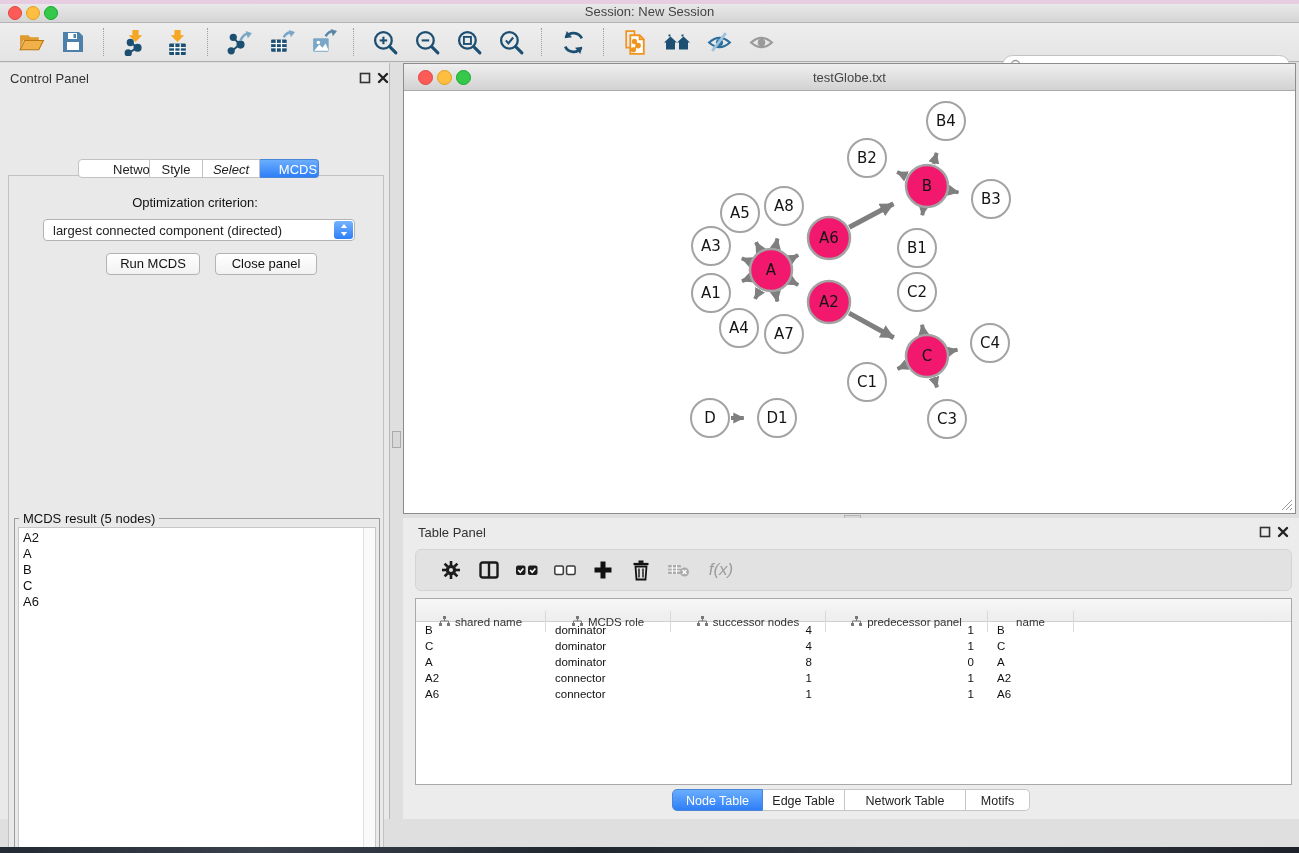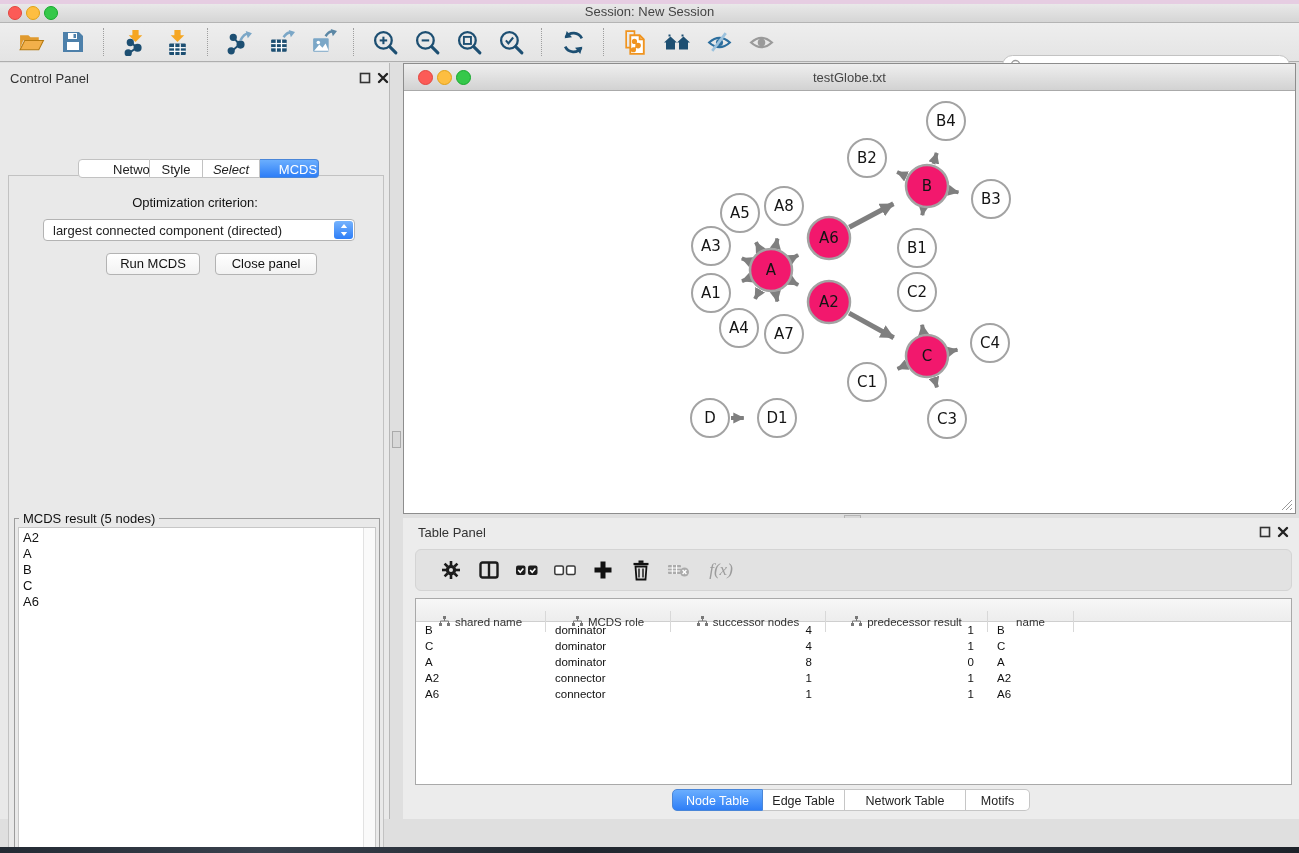--- a/index.html
+++ b/index.html
@@ -52,21 +52,21 @@
   .netwin{left:403px;top:63px;width:893px;height:451px;border:1px solid #8d8d8d;background:#fff;box-sizing:border-box;}
   .netwin .ntitle{position:absolute;left:0;top:0;width:100%;height:26px;background:linear-gradient(#efefef,#d2d2d2);border-bottom:1px solid #aaa;}
   .netwin .ntitle .tl{top:6px;width:13px;height:13px;}
   .ncanvas{position:absolute;left:0;top:27px;width:891px;height:422px;background:#fff;overflow:hidden;}
   .grip{position:absolute;right:2px;bottom:2px;width:13px;height:13px;}
 
   
   .tpanel{left:403px;top:518px;width:896px;height:301px;background:#ececec;box-sizing:border-box;}
   .ttoolbar{position:absolute;left:12px;top:31px;width:877px;height:42px;background:#e2e2e2;border:1px solid #d4d4d4;border-radius:6px;display:flex;align-items:center;box-sizing:border-box;padding-left:16px;}
   .tbicon{width:38px;height:26px;display:flex;align-items:center;justify-content:center;flex:0 0 auto;}
-  .fx{font-family:Liberation Serif, serif;font-style:italic;font-size:17px;color:#9c9c9c;}
+  .fx{font-family:Liberation Sans, sans-serif;font-style:italic;font-size:17px;color:#9c9c9c;}
   .dtable{position:absolute;left:12px;top:80px;width:877px;height:187px;background:#fff;border:1px solid #a9a9a9;box-sizing:border-box;overflow:hidden;}
   .thead{position:relative;height:22px;background:linear-gradient(#f7f7f7,#ededed);border-bottom:1px solid #cfcfcf;}
   .th{position:absolute;top:12px;height:21px;border-right:1px solid #d8d8d8;display:flex;align-items:center;justify-content:center;font-size:11.5px;color:#333;gap:5px;box-sizing:border-box;}
   .trow{position:relative;height:16px;}
   .td{position:absolute;top:0;height:16px;line-height:16px;font-size:11.5px;color:#111;box-sizing:border-box;white-space:nowrap;}
   .ttabs{position:absolute;left:0;top:271px;width:896px;display:flex;justify-content:center;}
   .ttab{height:22px;line-height:22px;background:#fff;border:1px solid #c6c6c6;border-left:none;text-align:center;font-size:12.5px;color:#222;box-sizing:border-box;}
   .ttab:first-child{border-left:1px solid #c6c6c6;border-radius:5px 0 0 5px;}
   .ttab:last-child{border-radius:0 5px 5px 0;}
   .ttab.active{background:linear-gradient(#6aaefe,#2e7ef7);color:#fff;border-color:#4a86d8;}
@@ -547,21 +547,21 @@
           </div>
           <div class="th" style="left: 410px; width: 162px;">
             <svg width="11" height="11" viewBox="0 0 11 11">
               <g fill="#787878">
                 <rect x="4" y="0" width="3" height="3"></rect>
                 <rect x="0" y="7" width="3" height="3"></rect>
                 <rect x="8" y="7" width="3" height="3"></rect>
               </g>
               <path d="M5.5 3v2M5.5 5h-4v2M5.5 5h4v2" fill="none" stroke="#787878" stroke-width="1"></path>
             </svg>
-            <span>predecessor result</span>
+            <span>predecessor panel</span>
           </div>
           <div class="th" style="left: 572px; width: 86px;">
             <span>name</span>
           </div>
         </div>
       <div>
           <div class="trow">
             <div class="td" style="left: 0px; width: 130px; text-align: left; padding: 0px 0px 0px 9px;">B</div>
             <div class="td" style="left: 130px; width: 125px; text-align: left; padding: 0px 0px 0px 9px;">dominator</div>
             <div class="td" style="left: 255px; width: 155px; text-align: right; padding: 0px 14px 0px 0px;">4</div>

